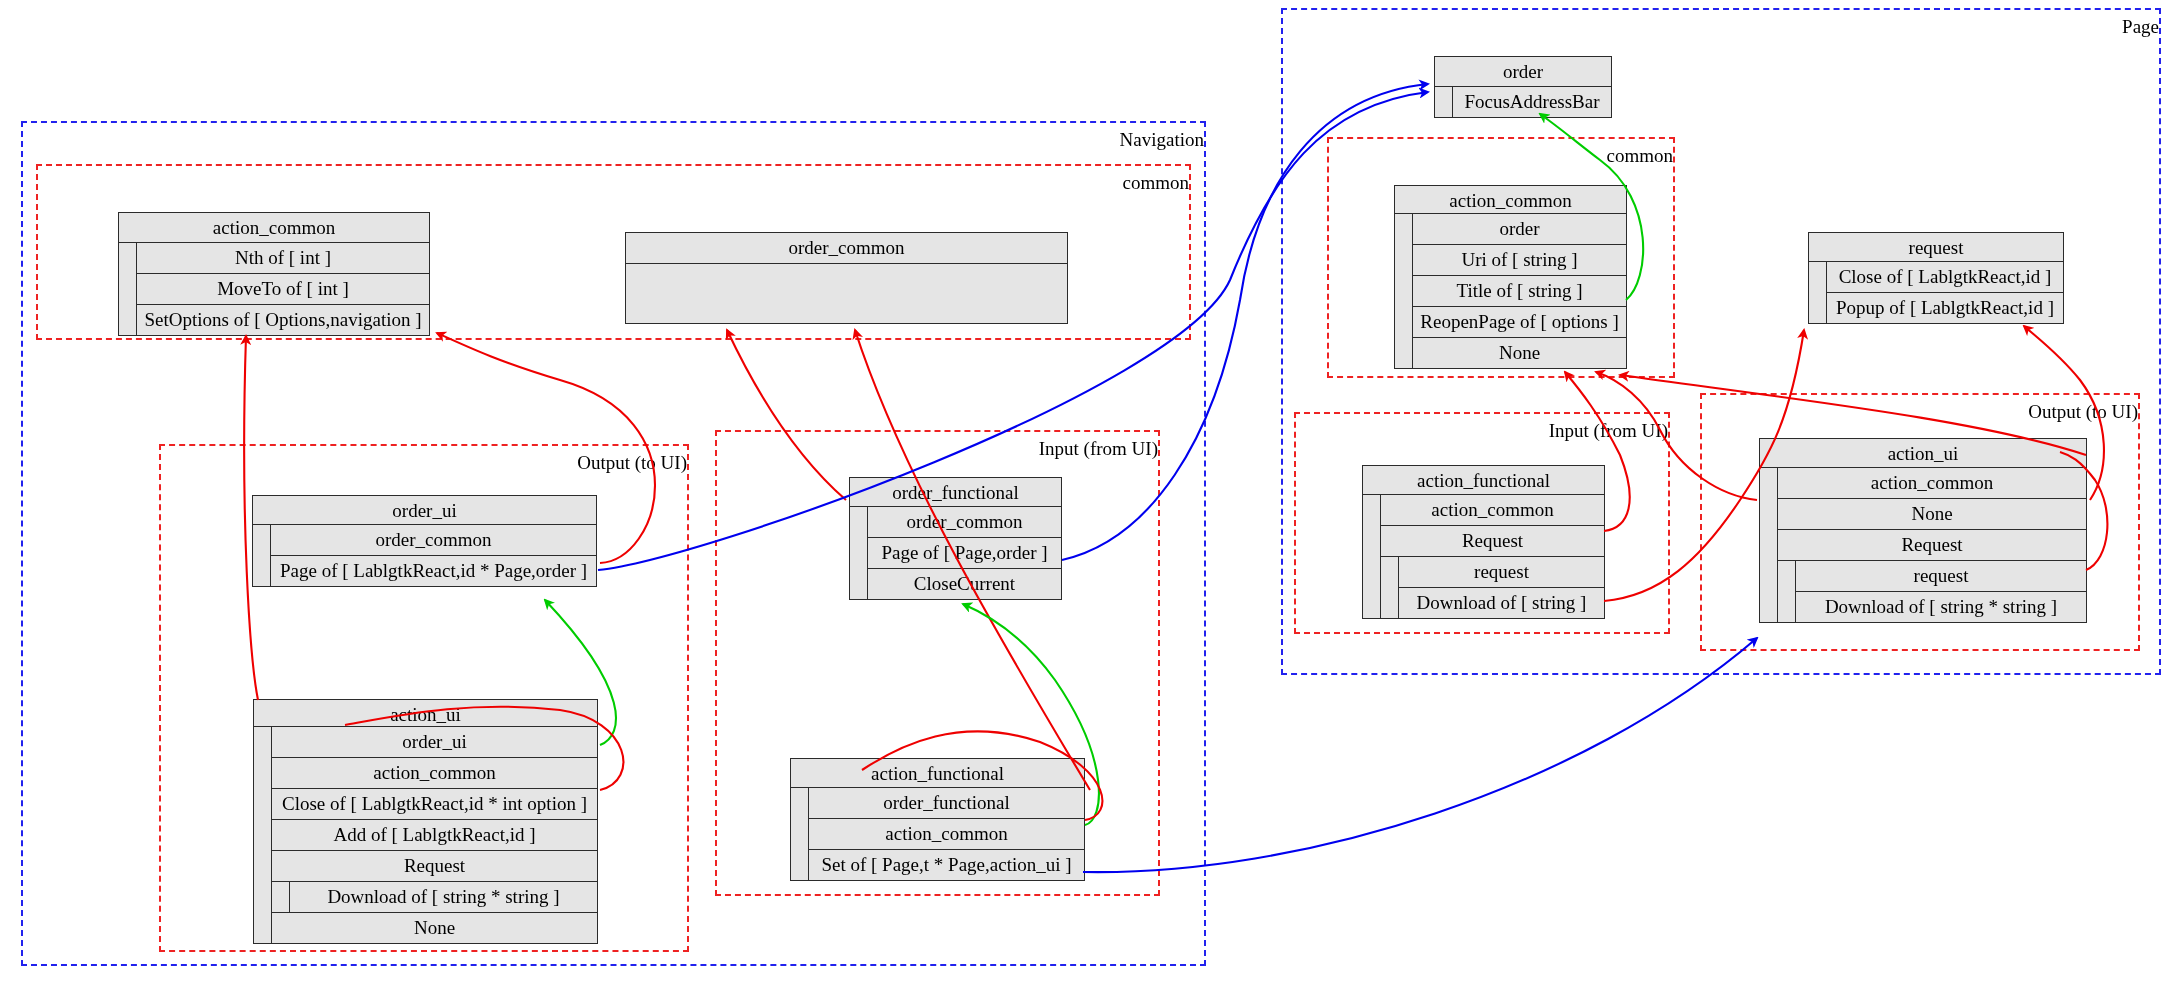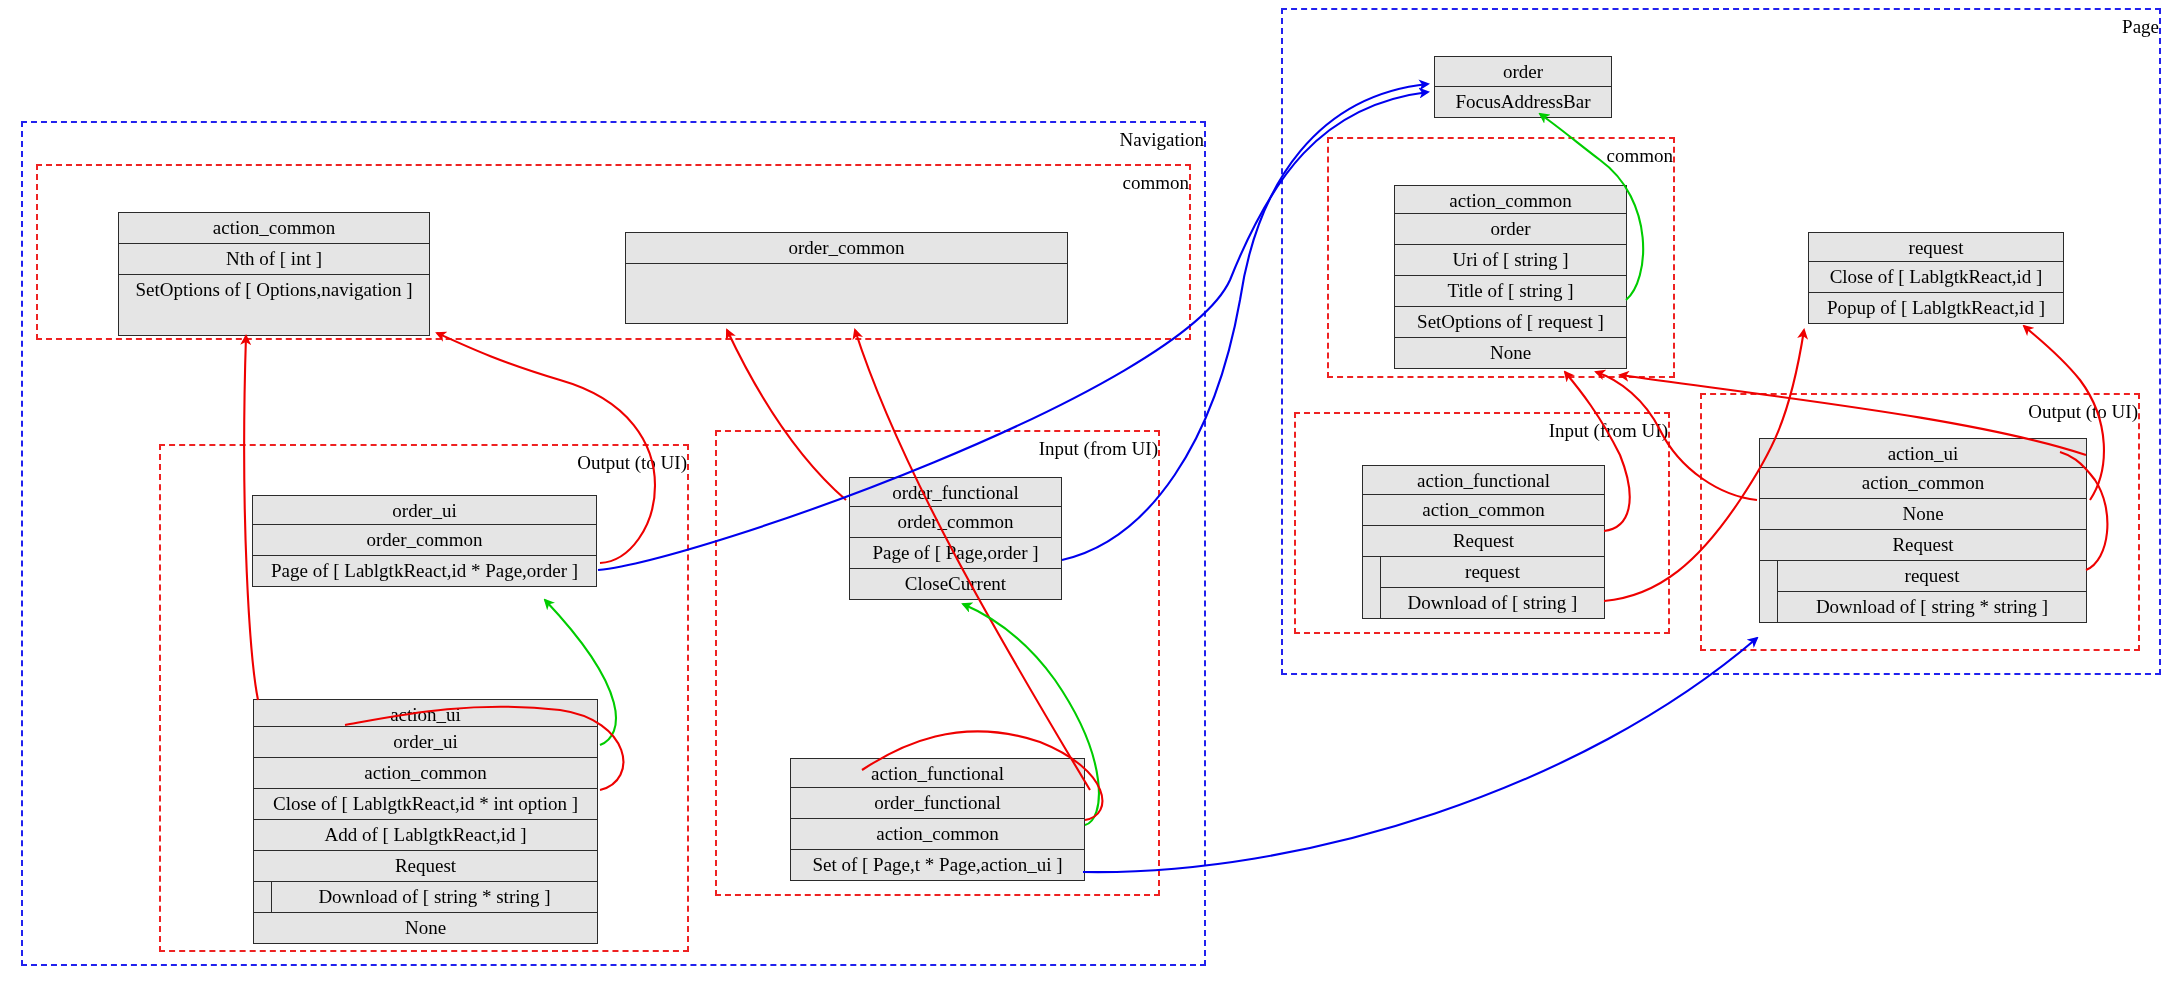--- a/index.html
+++ b/index.html
@@ -20,21 +20,21 @@
   
   .node{
     position:absolute;box-sizing:border-box;
     border:1.6px solid #2b2b2b;background:#e5e5e5;
     display:flex;flex-direction:column;
   }
   .node .title{
     height:30px;line-height:30px;text-align:center;font-size:19px;
     border-bottom:1.6px solid #2b2b2b;white-space:nowrap;overflow:hidden;
   }
-  .node .body{flex:1;display:flex;flex-direction:column;}
+  .node .body{flex:1;display:flex;flex-direction:row;}
   .node .gutter{width:17px;border-right:1.6px solid #2b2b2b;flex:0 0 auto;}
   .node .rows{flex:1;display:flex;flex-direction:column;}
   .node .row{
     height:30px;line-height:30px;text-align:center;font-size:19px;
     border-bottom:1.6px solid #2b2b2b;white-space:nowrap;overflow:hidden;
   }
   .node .row:last-child{border-bottom:none;}
   .node .subgroup{display:flex;flex-direction:row;}
   .node .subgroup .subgutter{width:17px;border-right:1.6px solid #2b2b2b;flex:0 0 auto;
                              border-bottom:none;}
@@ -63,20 +63,21 @@
   <div class="cluster red" style="left:715px;top:430px;width:445px;height:466px;">
     <div class="cluster-label">Input (from UI)</div>
   </div>
 
   <div class="node" style="left:118px;top:212px;width:312px;height:124px;">
     <div class="title">action_common</div>
     <div class="body">
       <div class="gutter"></div>
       <div class="rows">
         <div class="row">Nth of [ int ]</div>
+        <div class="row">MoveTo of [ int ]</div>
         <div class="row">SetOptions of [ Options,navigation ]</div>
       </div>
     </div>
   </div>
 
   <div class="node" style="left:625px;top:232px;width:443px;height:92px;">
     <div class="title">order_common</div>
   </div>
 
   <div class="node" style="left:252px;top:495px;width:345px;height:92px;">
@@ -162,21 +163,21 @@
   </div>
 
   <div class="node" style="left:1394px;top:185px;width:233px;height:184px;">
     <div class="title">action_common</div>
     <div class="body">
       <div class="gutter"></div>
       <div class="rows">
         <div class="row">order</div>
         <div class="row">Uri of [ string ]</div>
         <div class="row">Title of [ string ]</div>
-        <div class="row">SetOptions of [ request ]</div>
+        <div class="row">ReopenPage of [ options ]</div>
         <div class="row">None</div>
       </div>
     </div>
   </div>
 
   <div class="node" style="left:1808px;top:232px;width:256px;height:92px;">
     <div class="title">request</div>
     <div class="body">
       <div class="gutter"></div>
       <div class="rows">

